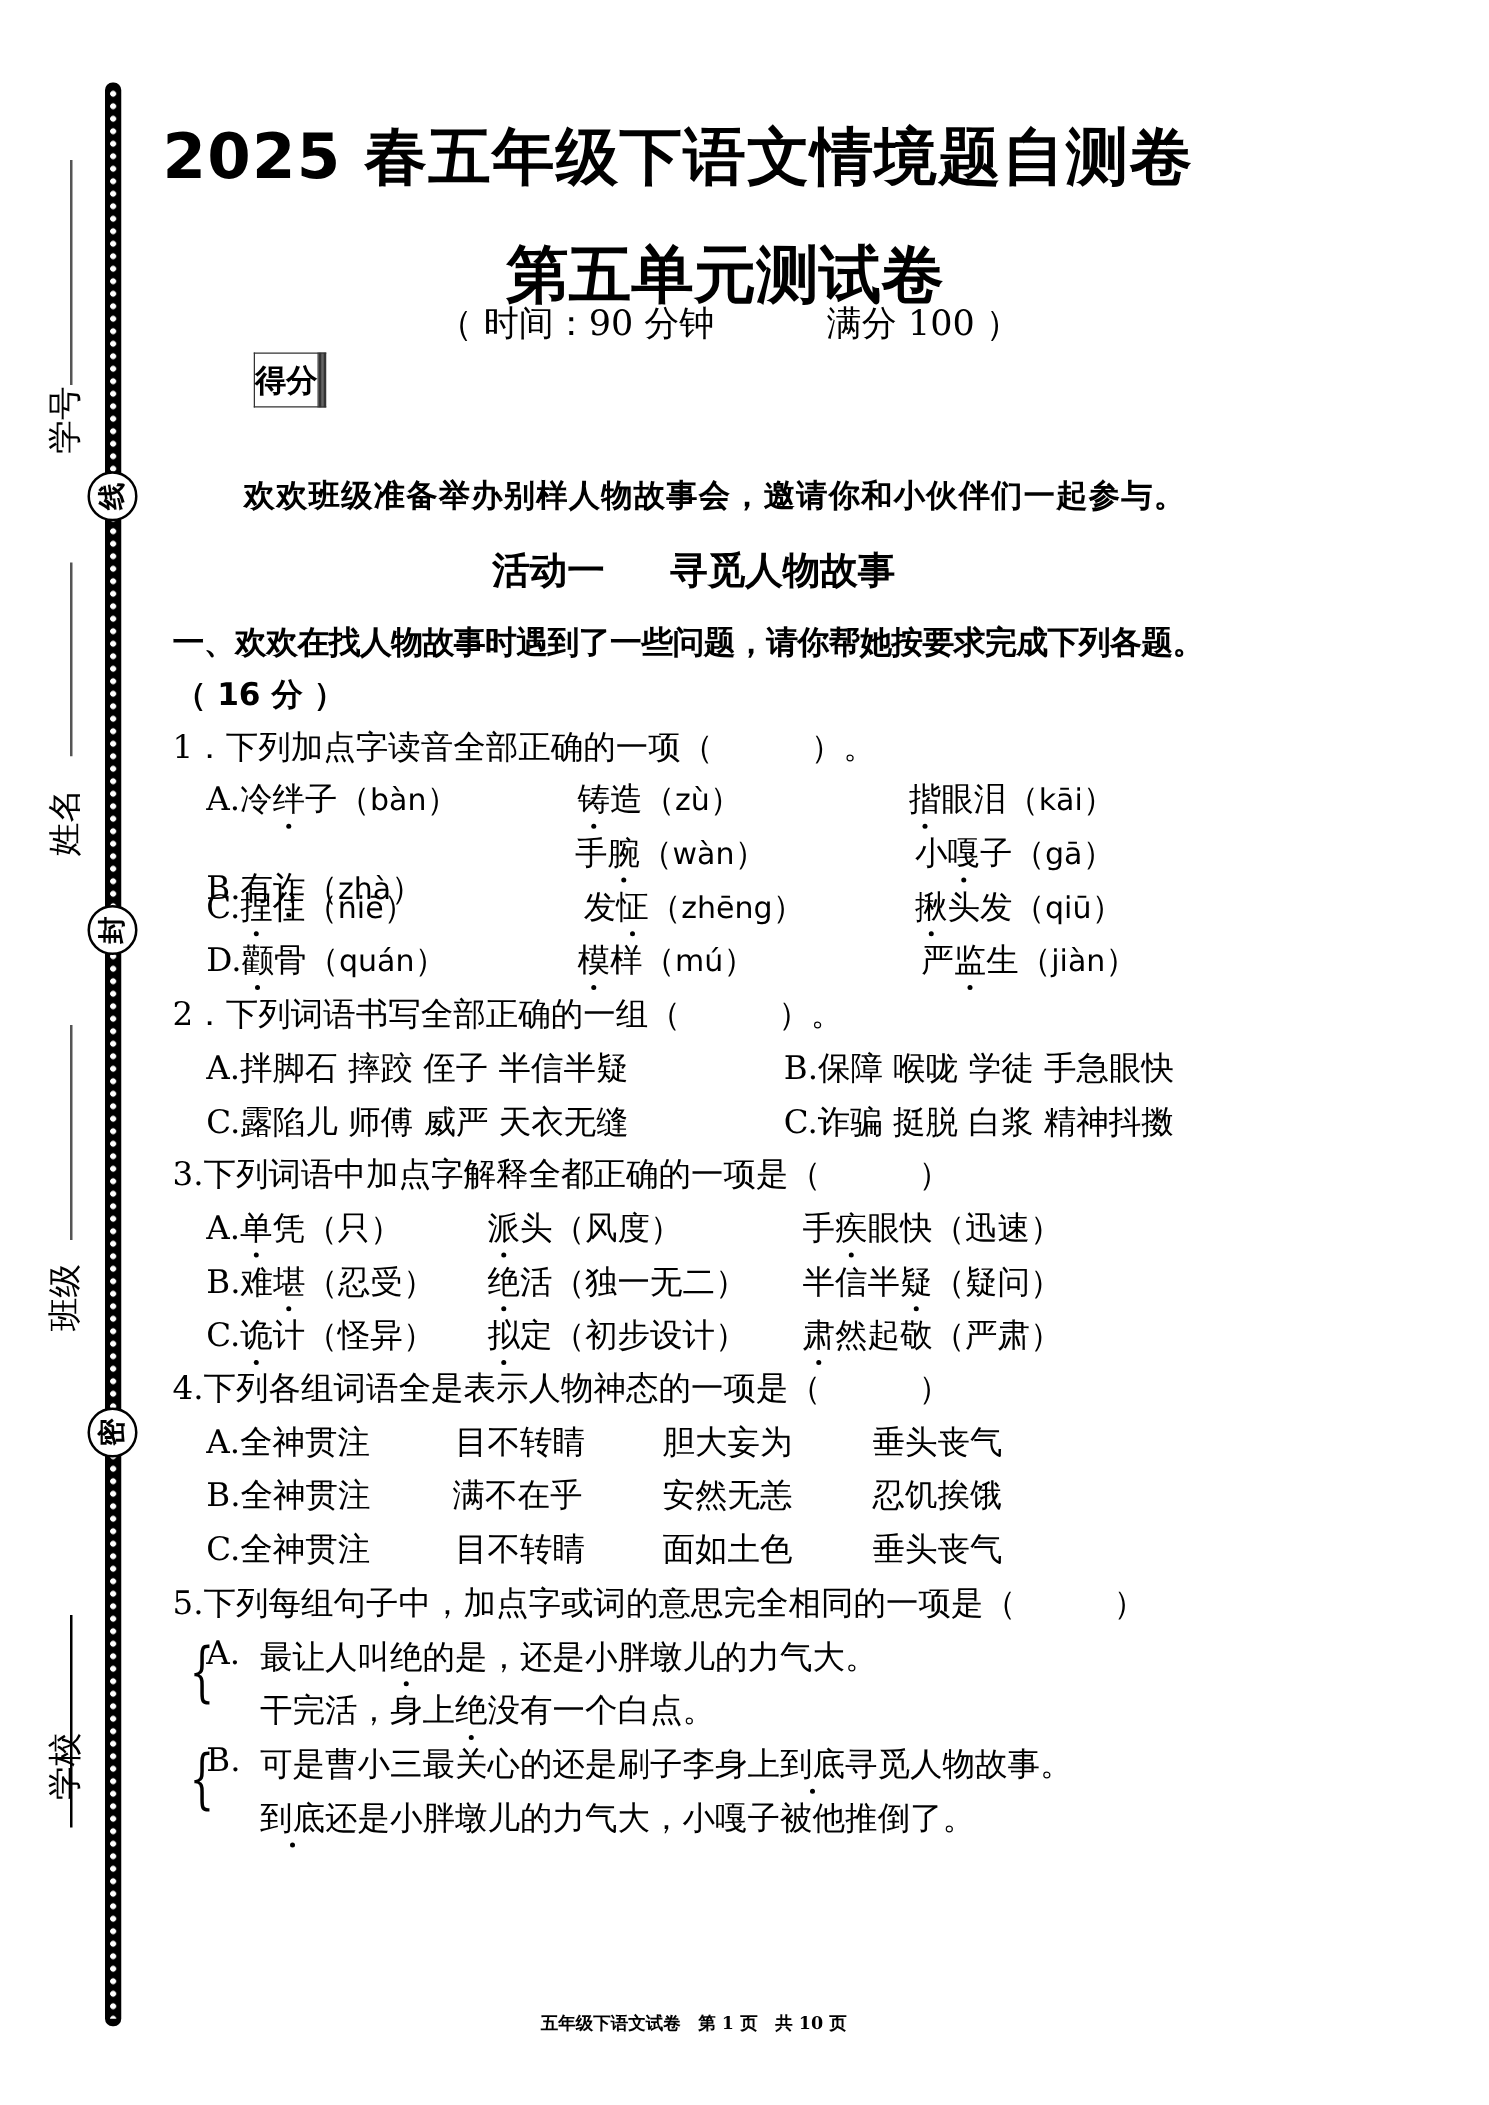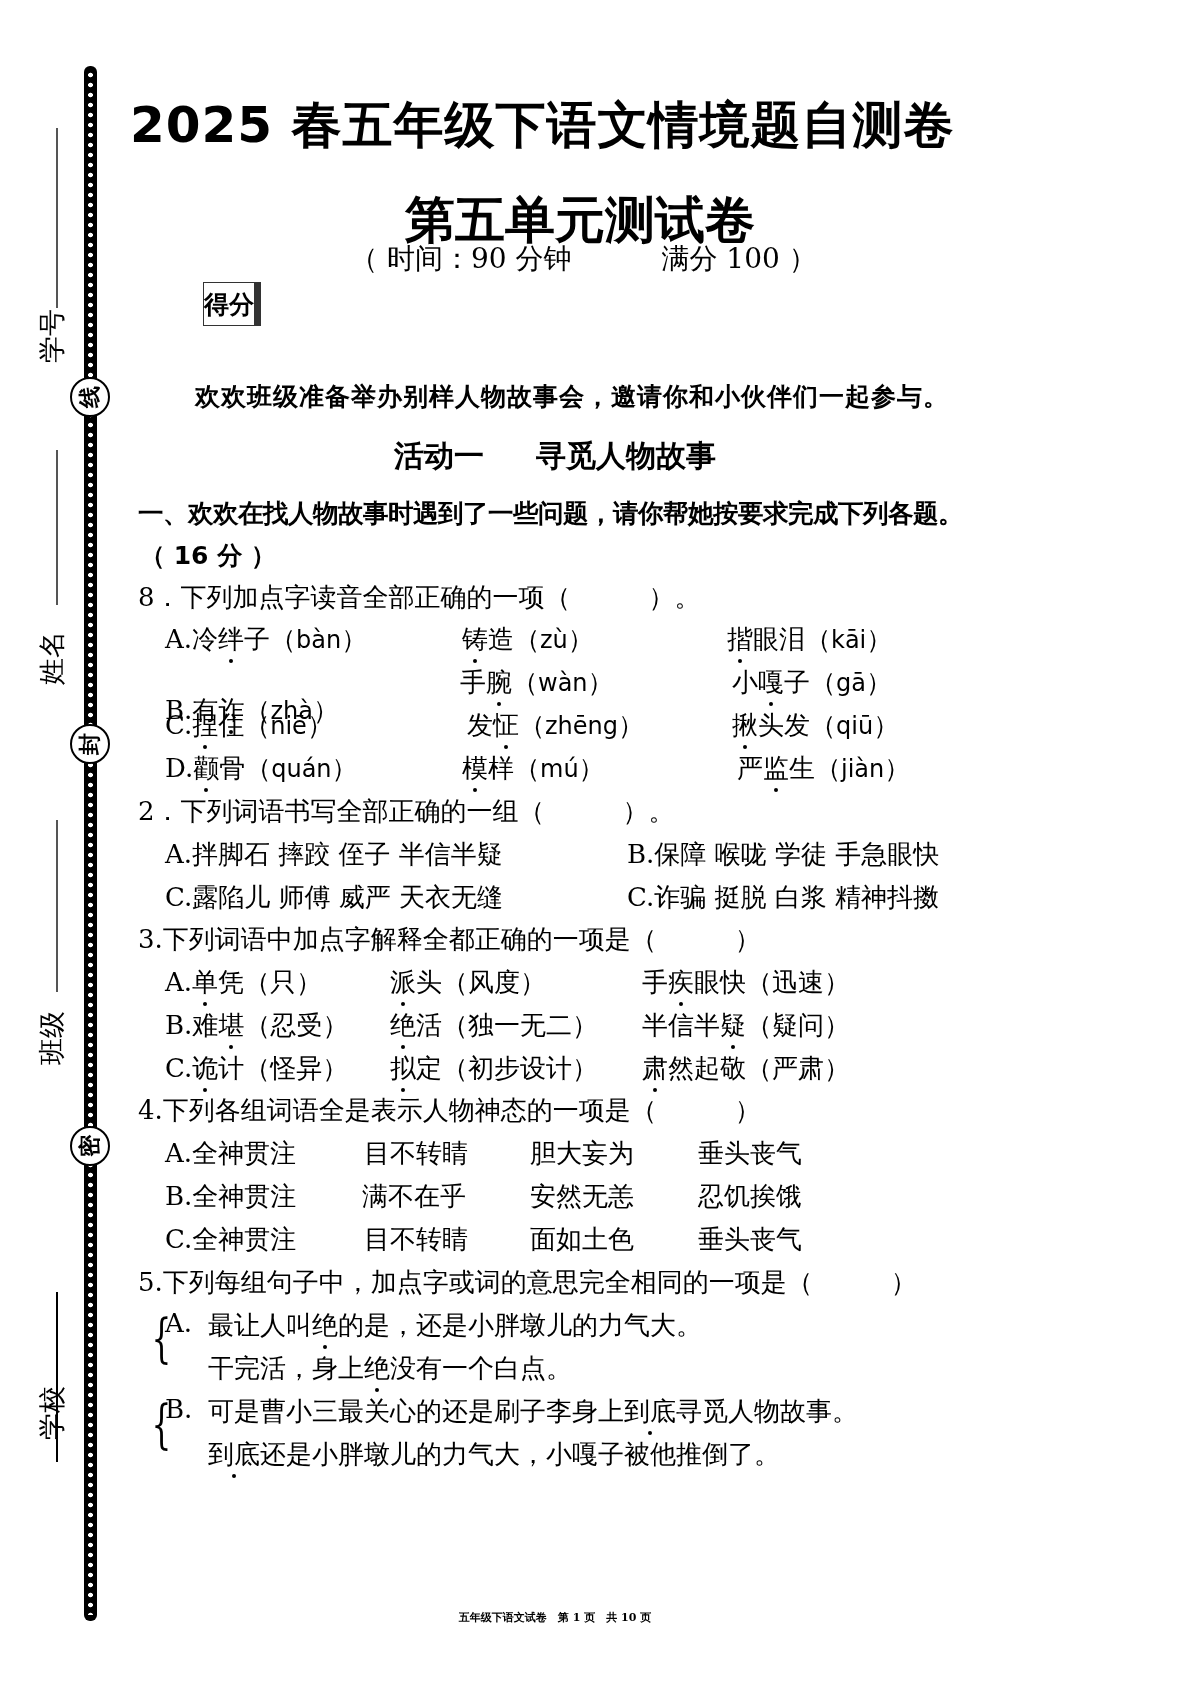--- a/index.html
+++ b/index.html
@@ -39,21 +39,21 @@
   .section-points { left:140px; top:539px; font-family:"DejaVu Sans",sans-serif; font-weight:bold; font-size:25px; }
 
   .q { position:absolute; left:138px; font-size:26px; white-space:nowrap; }
   .opt { position:absolute; font-size:26px; white-space:nowrap; }
   .py { font-family:"DejaVu Sans",sans-serif; font-size:24px; }
   .dot { position:relative; display:inline-block; }
   .dot::after { content:""; position:absolute; left:50%; bottom:-6px; width:4px; height:4px; margin-left:-2px;
     background:#000; border-radius:50%; }
 
   .brace { position:absolute; left:145px; font-size:52px; line-height:1; font-family:"DejaVu Serif",serif; transform:scaleX(0.6); }
-  .footer { left:0; top:1610px; width:1110px; text-align:center; font-size:11px; font-weight:bold; white-space:pre; }
+  .footer { left:0; top:1610px; width:1110px; text-align:center; font-size:14px; font-weight:bold; white-space:pre; }
 </style>
 </head>
 <body>
 
 <div>
   <div class="binding-strip"></div>
   <div class="binding-dots"></div>
 
   <div class="field-line" style="top:128px;height:180px;"></div>
   <div class="field-label" style="top:318px;">学号</div>
@@ -100,21 +100,21 @@
 </tbody>
   </table>
 
 <div class="abs intro">欢欢班级准备举办别样人物故事会，邀请你和小伙伴们一起参与。</div>
 
 <div class="abs activity"><span>活动一</span>     <span>寻觅人物故事</span></div>
 
 <div class="abs section">一、欢欢在找人物故事时遇到了一些问题，请你帮她按要求完成下列各题。</div>
 <div class="abs section-points">（ 16 分 ）</div>
 
-<div class="q" style="top:580px;">8．下列加点字读音全部正确的一项（　　　）。</div>
+<div class="q" style="top:580px;">1．下列加点字读音全部正确的一项（　　　）。</div>
 
 <div>
   <div class="opt" style="left:165px;top:622px;"><span>A.冷</span><span class="dot">绊</span><span>子（</span><span class="py">bàn</span><span>）</span></div>
   <div class="opt" style="left:462px;top:622px;"><span class="dot">铸</span><span>造（</span><span class="py">zù</span><span>）</span></div>
   <div class="opt" style="left:727px;top:622px;"><span class="dot">揩</span><span>眼泪（</span><span class="py">kāi</span><span>）</span></div>
 </div>
 <div>
   <div class="opt" style="left:165px;top:665px;margin-top:28px;"><span>B.有</span><span class="dot">诈</span><span>（</span><span class="py">zhà</span><span>）</span></div>
   <div class="opt" style="left:460px;top:665px;"><span>手</span><span class="dot">腕</span><span>（</span><span class="py">wàn</span><span>）</span></div>
   <div class="opt" style="left:732px;top:665px;"><span>小</span><span class="dot">嘎</span><span>子（</span><span class="py">gā</span><span>）</span></div>

